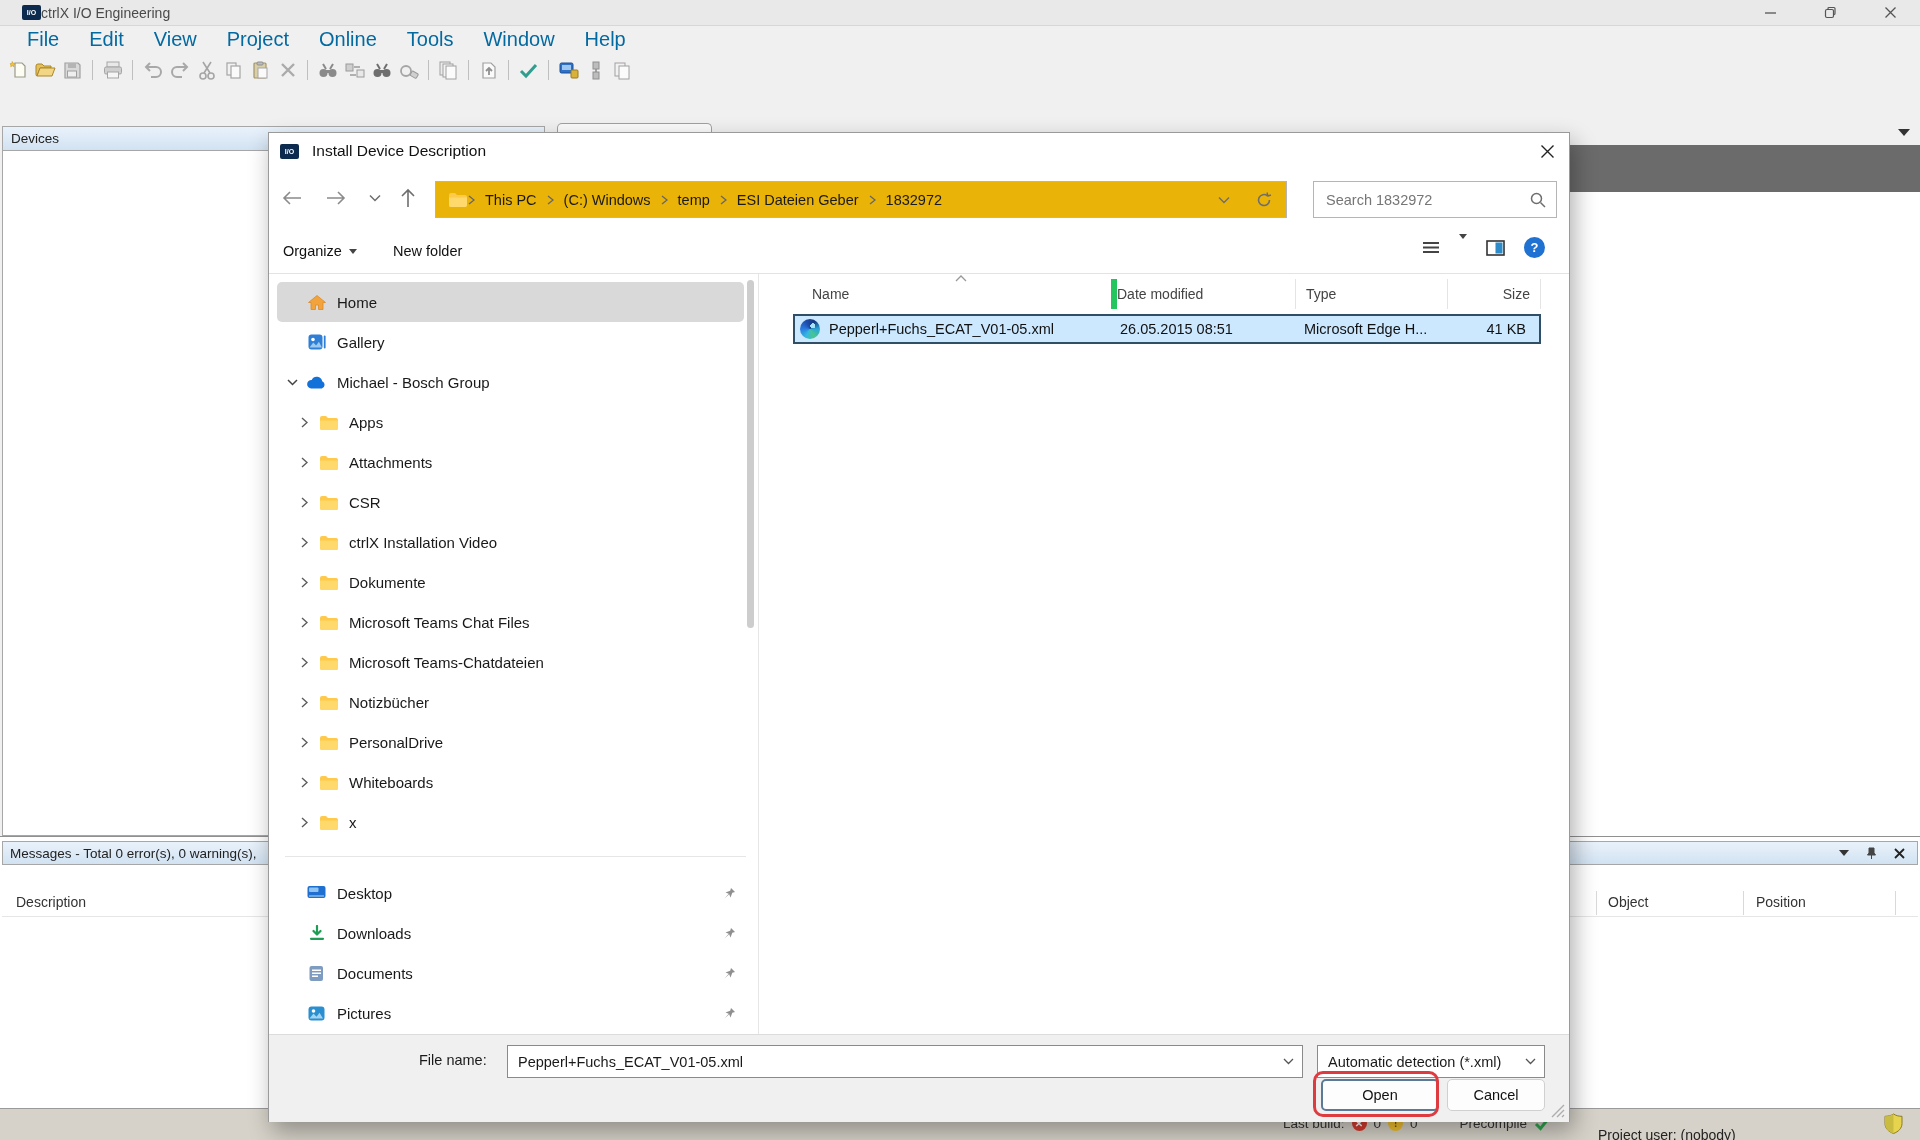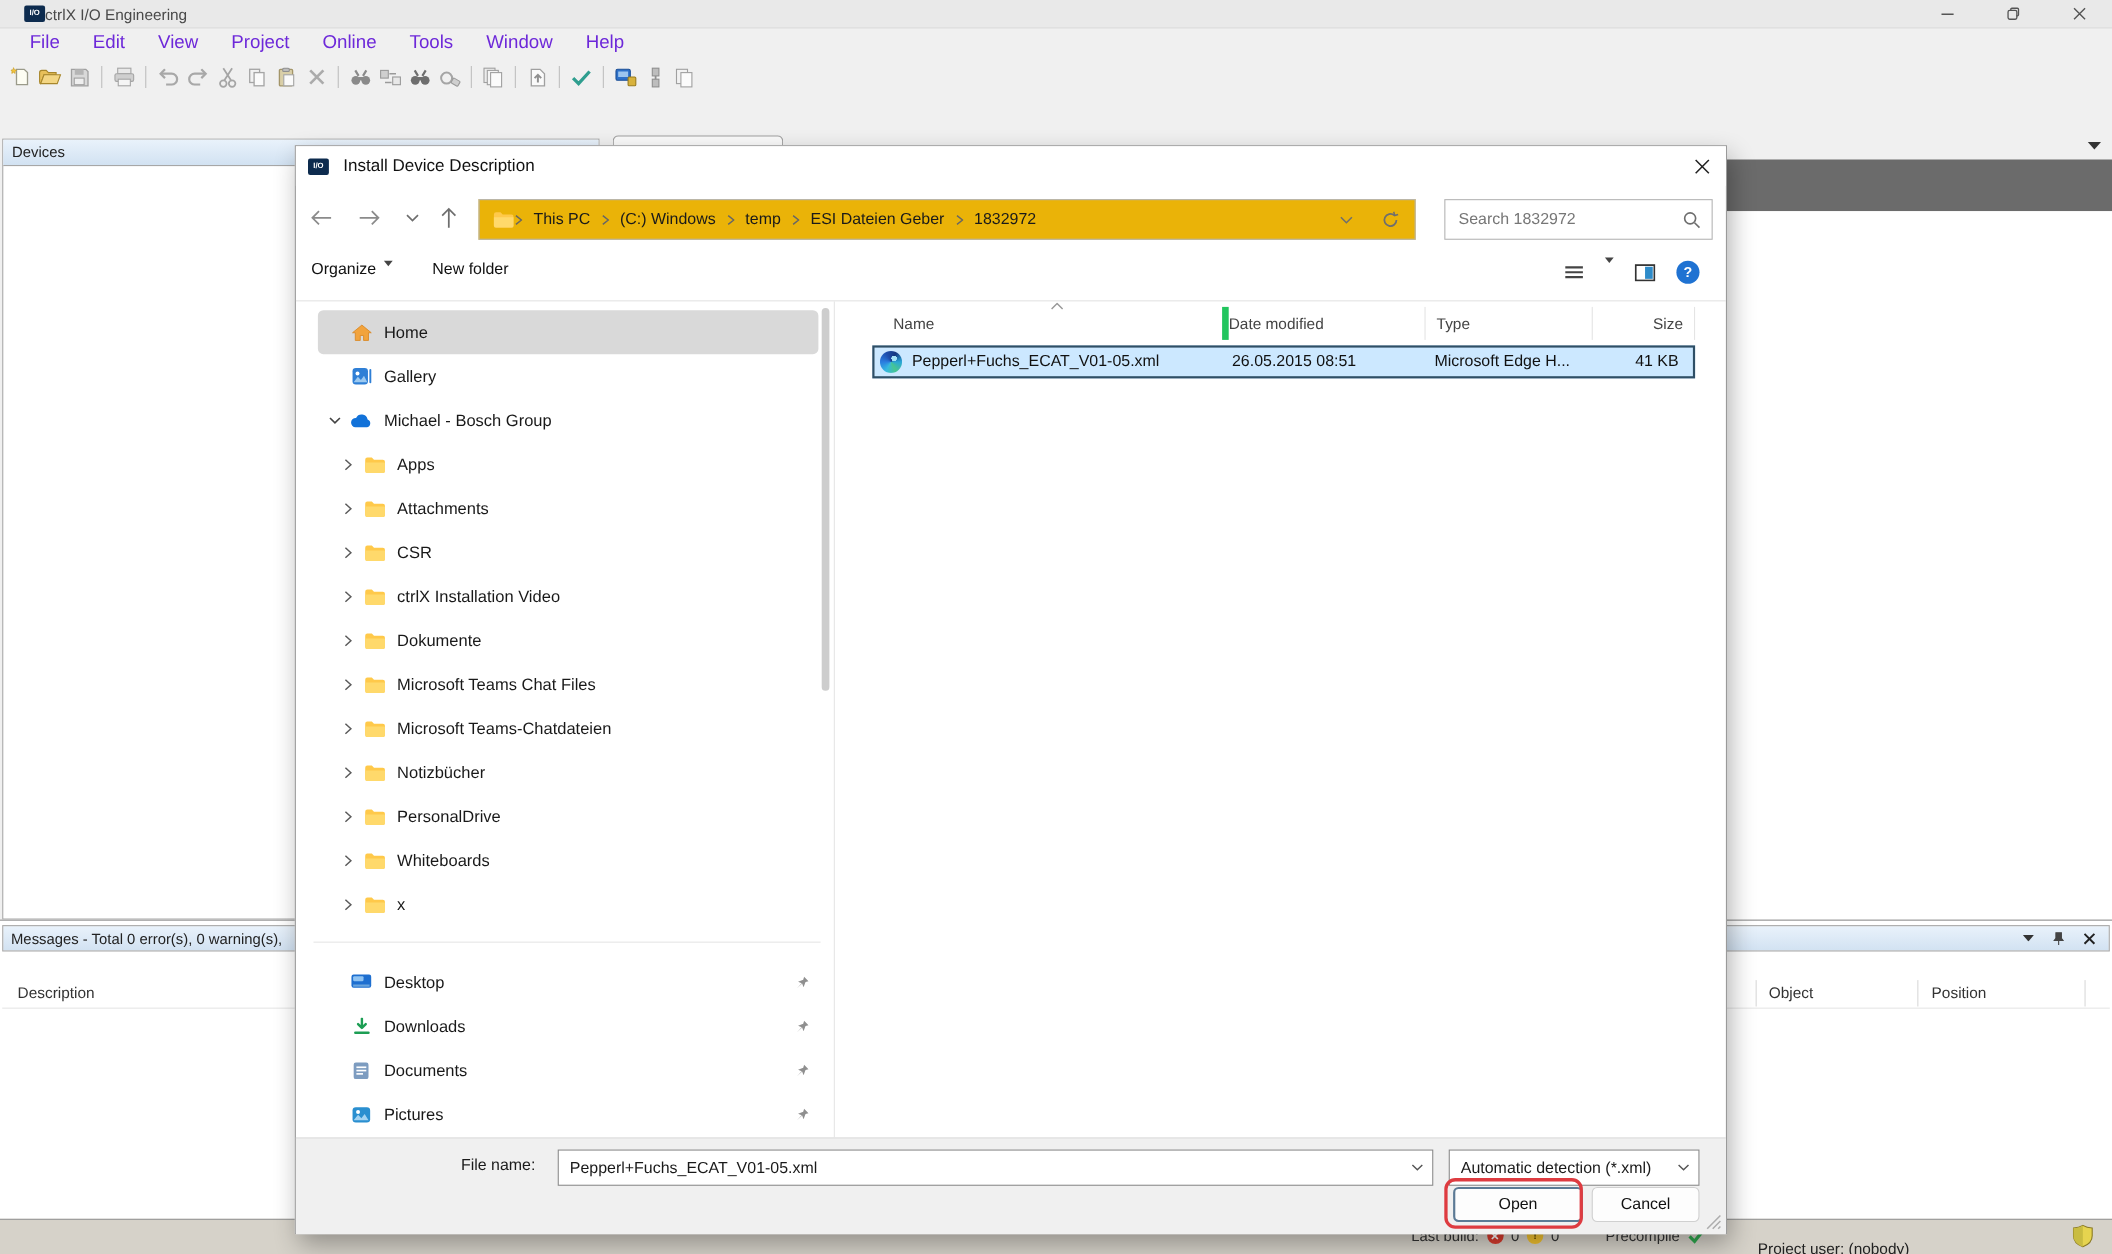--- a/index.html
+++ b/index.html
@@ -10,21 +10,21 @@
   input::placeholder{color:#767676;opacity:1}
 
   
   .titlebar{position:absolute;left:0;top:0;width:1920px;height:26px;background:#e9e9e9;border-bottom:1px solid #d7d7d7;display:flex;align-items:center}
   .appicon{width:19px;height:15px;background:#0d2b4e;border-radius:2px;color:#fff;font-size:7px;display:flex;align-items:center;justify-content:center;margin-left:22px;font-weight:bold}
   .tb-title{margin-left:0;font-size:14px;color:#4a4a4a}
   .winbtns{margin-left:auto;display:flex;gap:44px;margin-right:22px;align-items:center}
   .winbtn{width:16px;height:16px;display:flex;align-items:center;justify-content:center}
 
   .menubar{position:absolute;left:0;top:26px;width:1920px;height:26px;background:#f0f0f0;display:flex;padding-left:12px}
-  .mi{padding:0 15px;line-height:26px;font-size:17px;color:#6d28d9}
+  .mi{padding:0 15px;line-height:26px;font-size:20px;color:#0369a1}
 
   .toolbar{position:absolute;left:0;top:52px;width:1920px;height:36px;background:#f0f0f0;display:flex;align-items:center;padding-left:6px;gap:2px}
   .ti{width:25px;height:25px;display:flex;align-items:center;justify-content:center}
   .tsep{width:1px;height:20px;background:#bfbfbf;margin:0 5px}
 
   .devpanel{position:absolute;left:2px;top:126px;width:543px;height:710px;background:#fff;border:1px solid #a7a7a7}
   .panel-hd{height:24px;background:linear-gradient(#e9f2fb,#d2e2f2);border-bottom:1px solid #a7a7a7;font-size:13.5px;display:flex;align-items:center;padding-left:8px;color:#222}
 
   .tabstrip{position:absolute;left:550px;top:120px;width:1370px;height:25px;background:#f0f0f0}
   .ghost-tab{position:absolute;left:7px;top:3px;width:155px;height:24px;background:#fafafa;border:1px solid #a0a0a0;border-bottom:none;border-radius:5px 5px 0 0}
@@ -54,30 +54,30 @@
 
   .d-nav{position:absolute;left:0;top:36px;width:100%;height:58px}
   .navbtn{position:absolute;top:14px;width:30px;height:30px;display:flex;align-items:center;justify-content:center}
   .addrbar{position:absolute;left:166px;top:12px;width:852px;height:37px;border:1px solid #b5b5b5;background:#eab308;display:flex;align-items:center;font-size:14.5px}
   .crumb{padding:0 9px;white-space:nowrap}
   .crumb-sep{display:flex;align-items:center;padding:0 1px}
   .addr-right{margin-left:auto;display:flex;align-items:center;gap:26px;margin-right:14px}
   .searchbox{position:absolute;left:1044px;top:12px;width:244px;height:37px;border:1px solid #b5b5b5;background:#fff;display:flex;align-items:center;padding:0 10px 0 12px;font-size:14.5px}
 
   .d-cmd{position:absolute;left:0;top:94px;width:100%;height:46px}
-  .cmdbtn{position:absolute;top:10px;height:28px;display:flex;gap:7px;font-size:14.5px;color:#111}
+  .cmdbtn{position:absolute;top:10px;height:28px;display:flex;align-items:center;gap:7px;font-size:14.5px;color:#111}
   .tri-dn{width:0;height:0;border-left:4.5px solid transparent;border-right:4.5px solid transparent;border-top:5px solid #444}
   .cmd-right{position:absolute;right:24px;top:10px;display:flex;align-items:center;gap:19px}
   .helpbtn{width:21px;height:21px;border-radius:50%;background:#1f72d2;color:#fff;font-size:13px;display:flex;align-items:center;justify-content:center;font-weight:bold}
   .d-sep{position:absolute;left:0;top:140px;width:100%;height:1px;background:#e3e3e3}
 
   .d-content{position:absolute;left:0;top:141px;width:100%;height:760px;display:flex}
   .d-side{position:relative;width:489px;height:100%;overflow:hidden}
   .side-scroll{position:absolute;left:478px;top:6px;width:7px;height:348px;background:#cdcdcd;border-radius:4px}
-  .si{display:flex;align-items:center;height:40px;margin:0 14px 0 20px;padding-left:4px;border-radius:5px;font-size:15px;color:#191919}
+  .si{display:flex;align-items:center;height:40px;margin:0 14px 0 8px;padding-left:4px;border-radius:5px;font-size:15px;color:#191919}
   .si.sel{background:#d9d9d9}
   .si .chev{width:22px;display:flex;justify-content:center;flex:none}
   .si .ic{width:27px;display:flex;justify-content:center;flex:none;margin-right:7px}
   .si .lb{white-space:nowrap;overflow:hidden}
   .si.lv1{padding-left:16px}
   .si .pin{margin-left:auto;padding-right:8px}
   .side-sep{height:1px;background:#e6e6e6;margin:14px 12px 16px 16px}
   .side-items{padding-top:8px}
 
   .d-files{position:relative;flex:1;height:100%;border-left:1px solid #e6e6e6}

